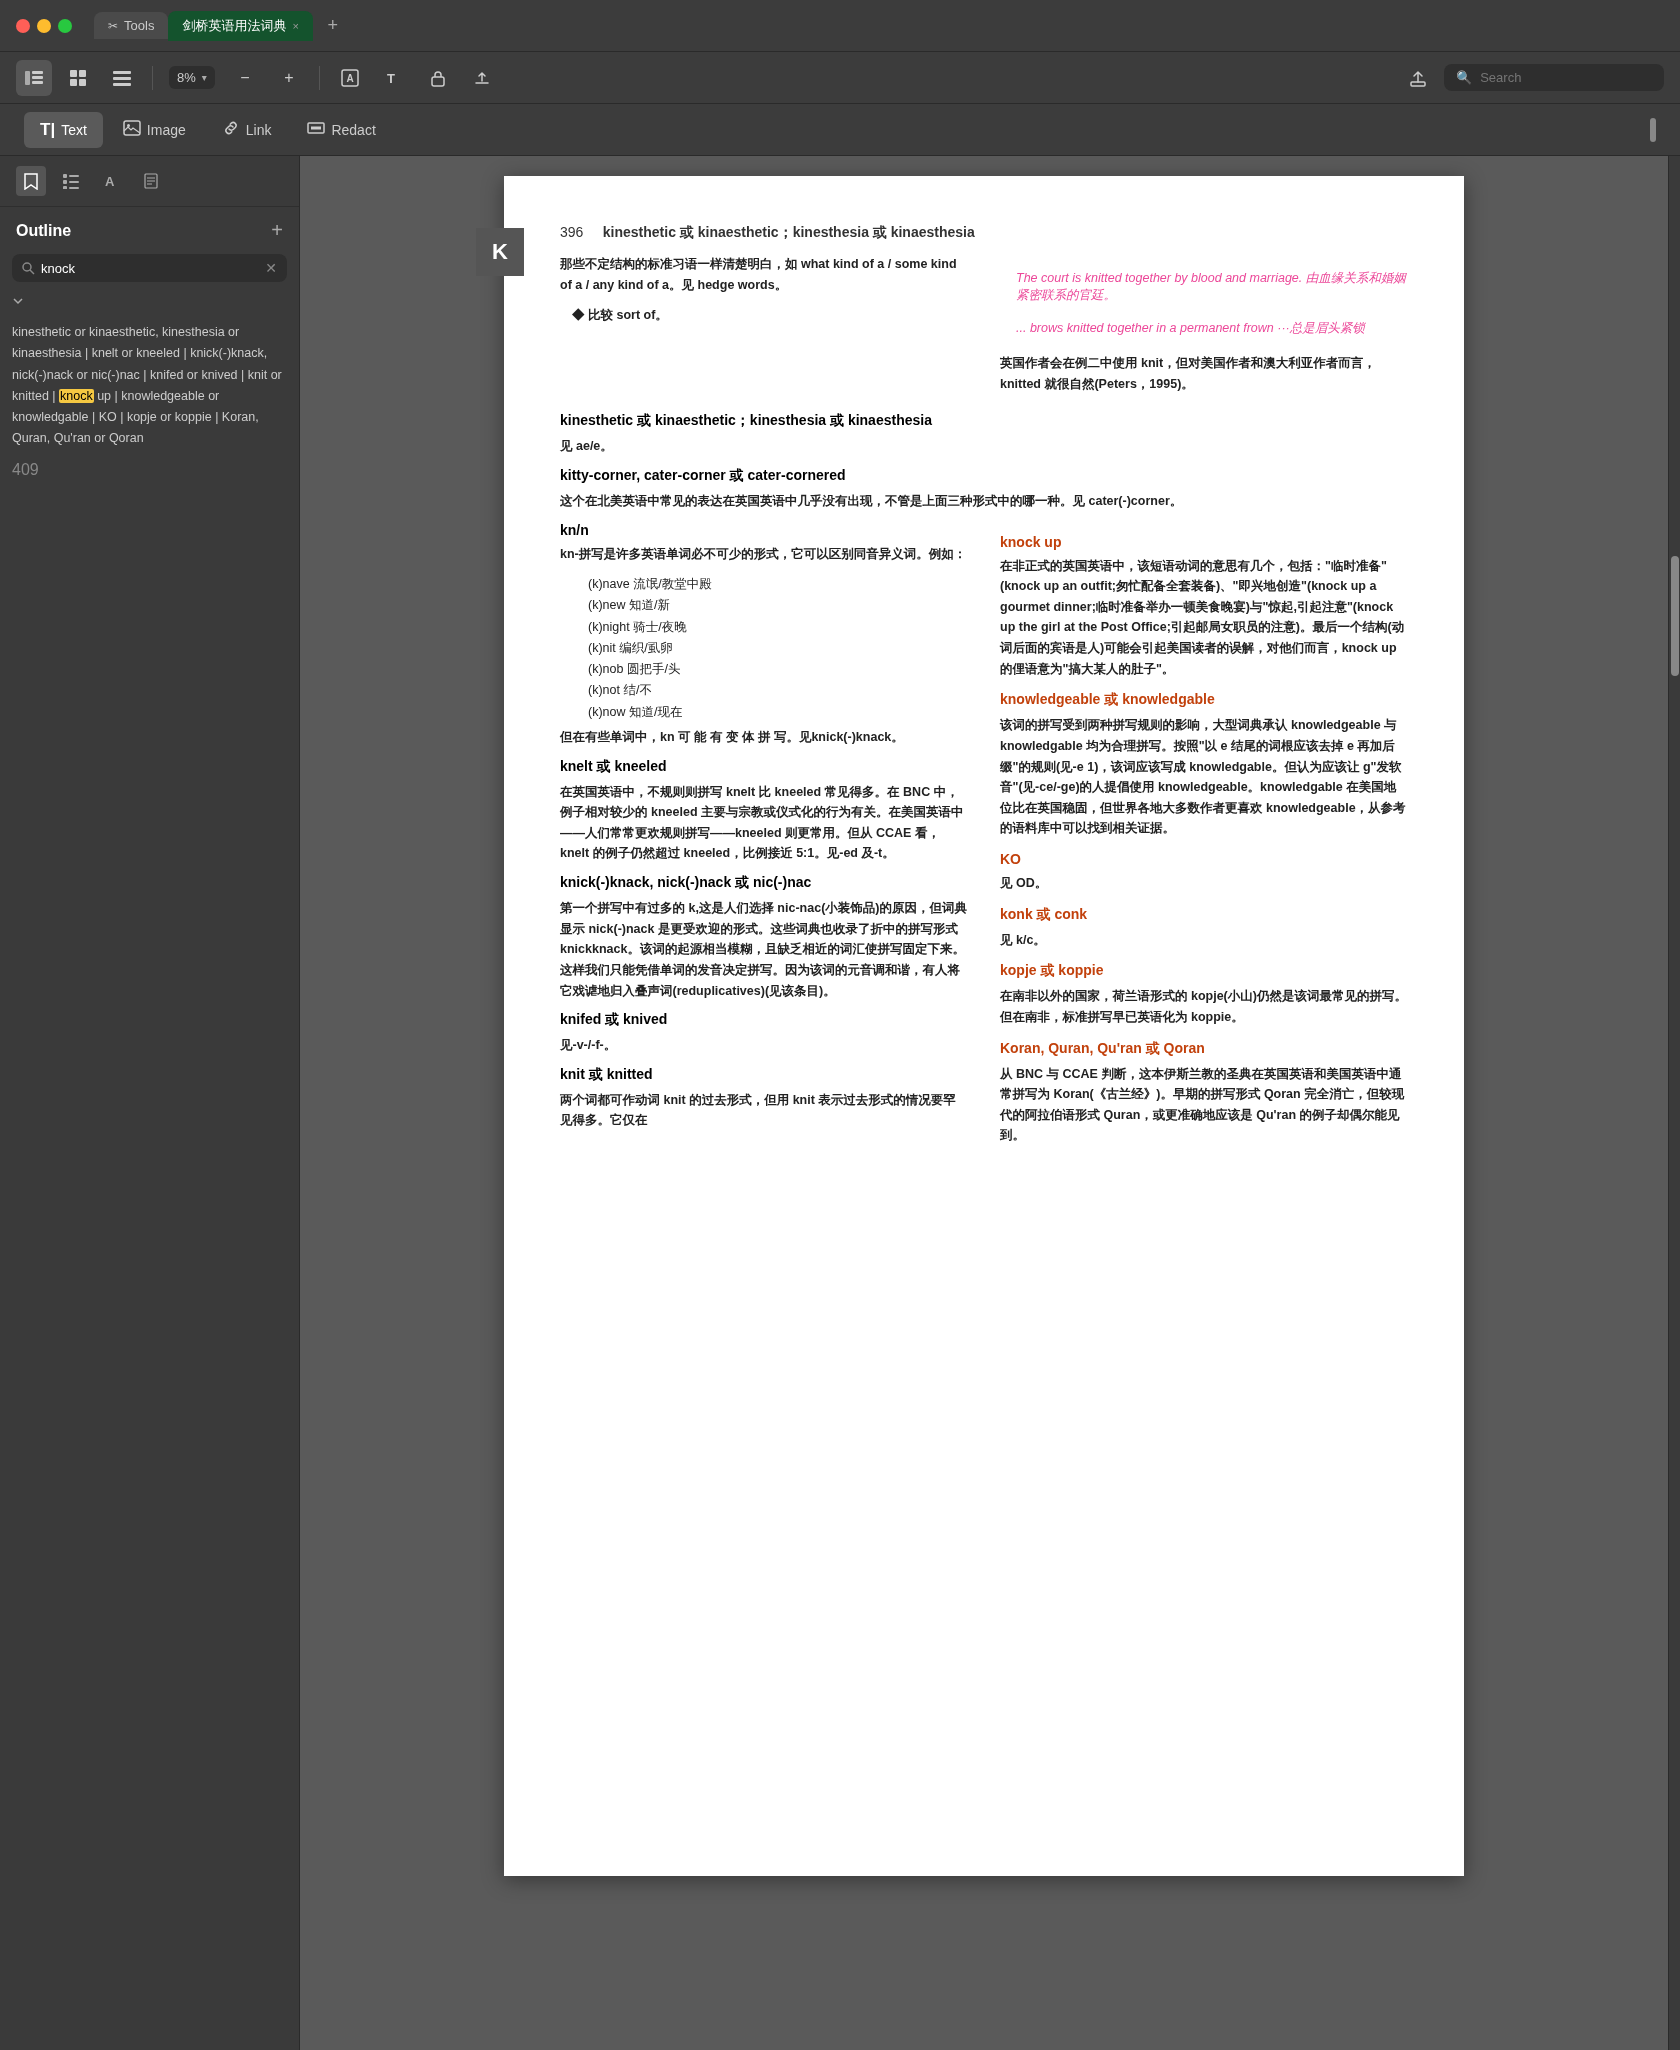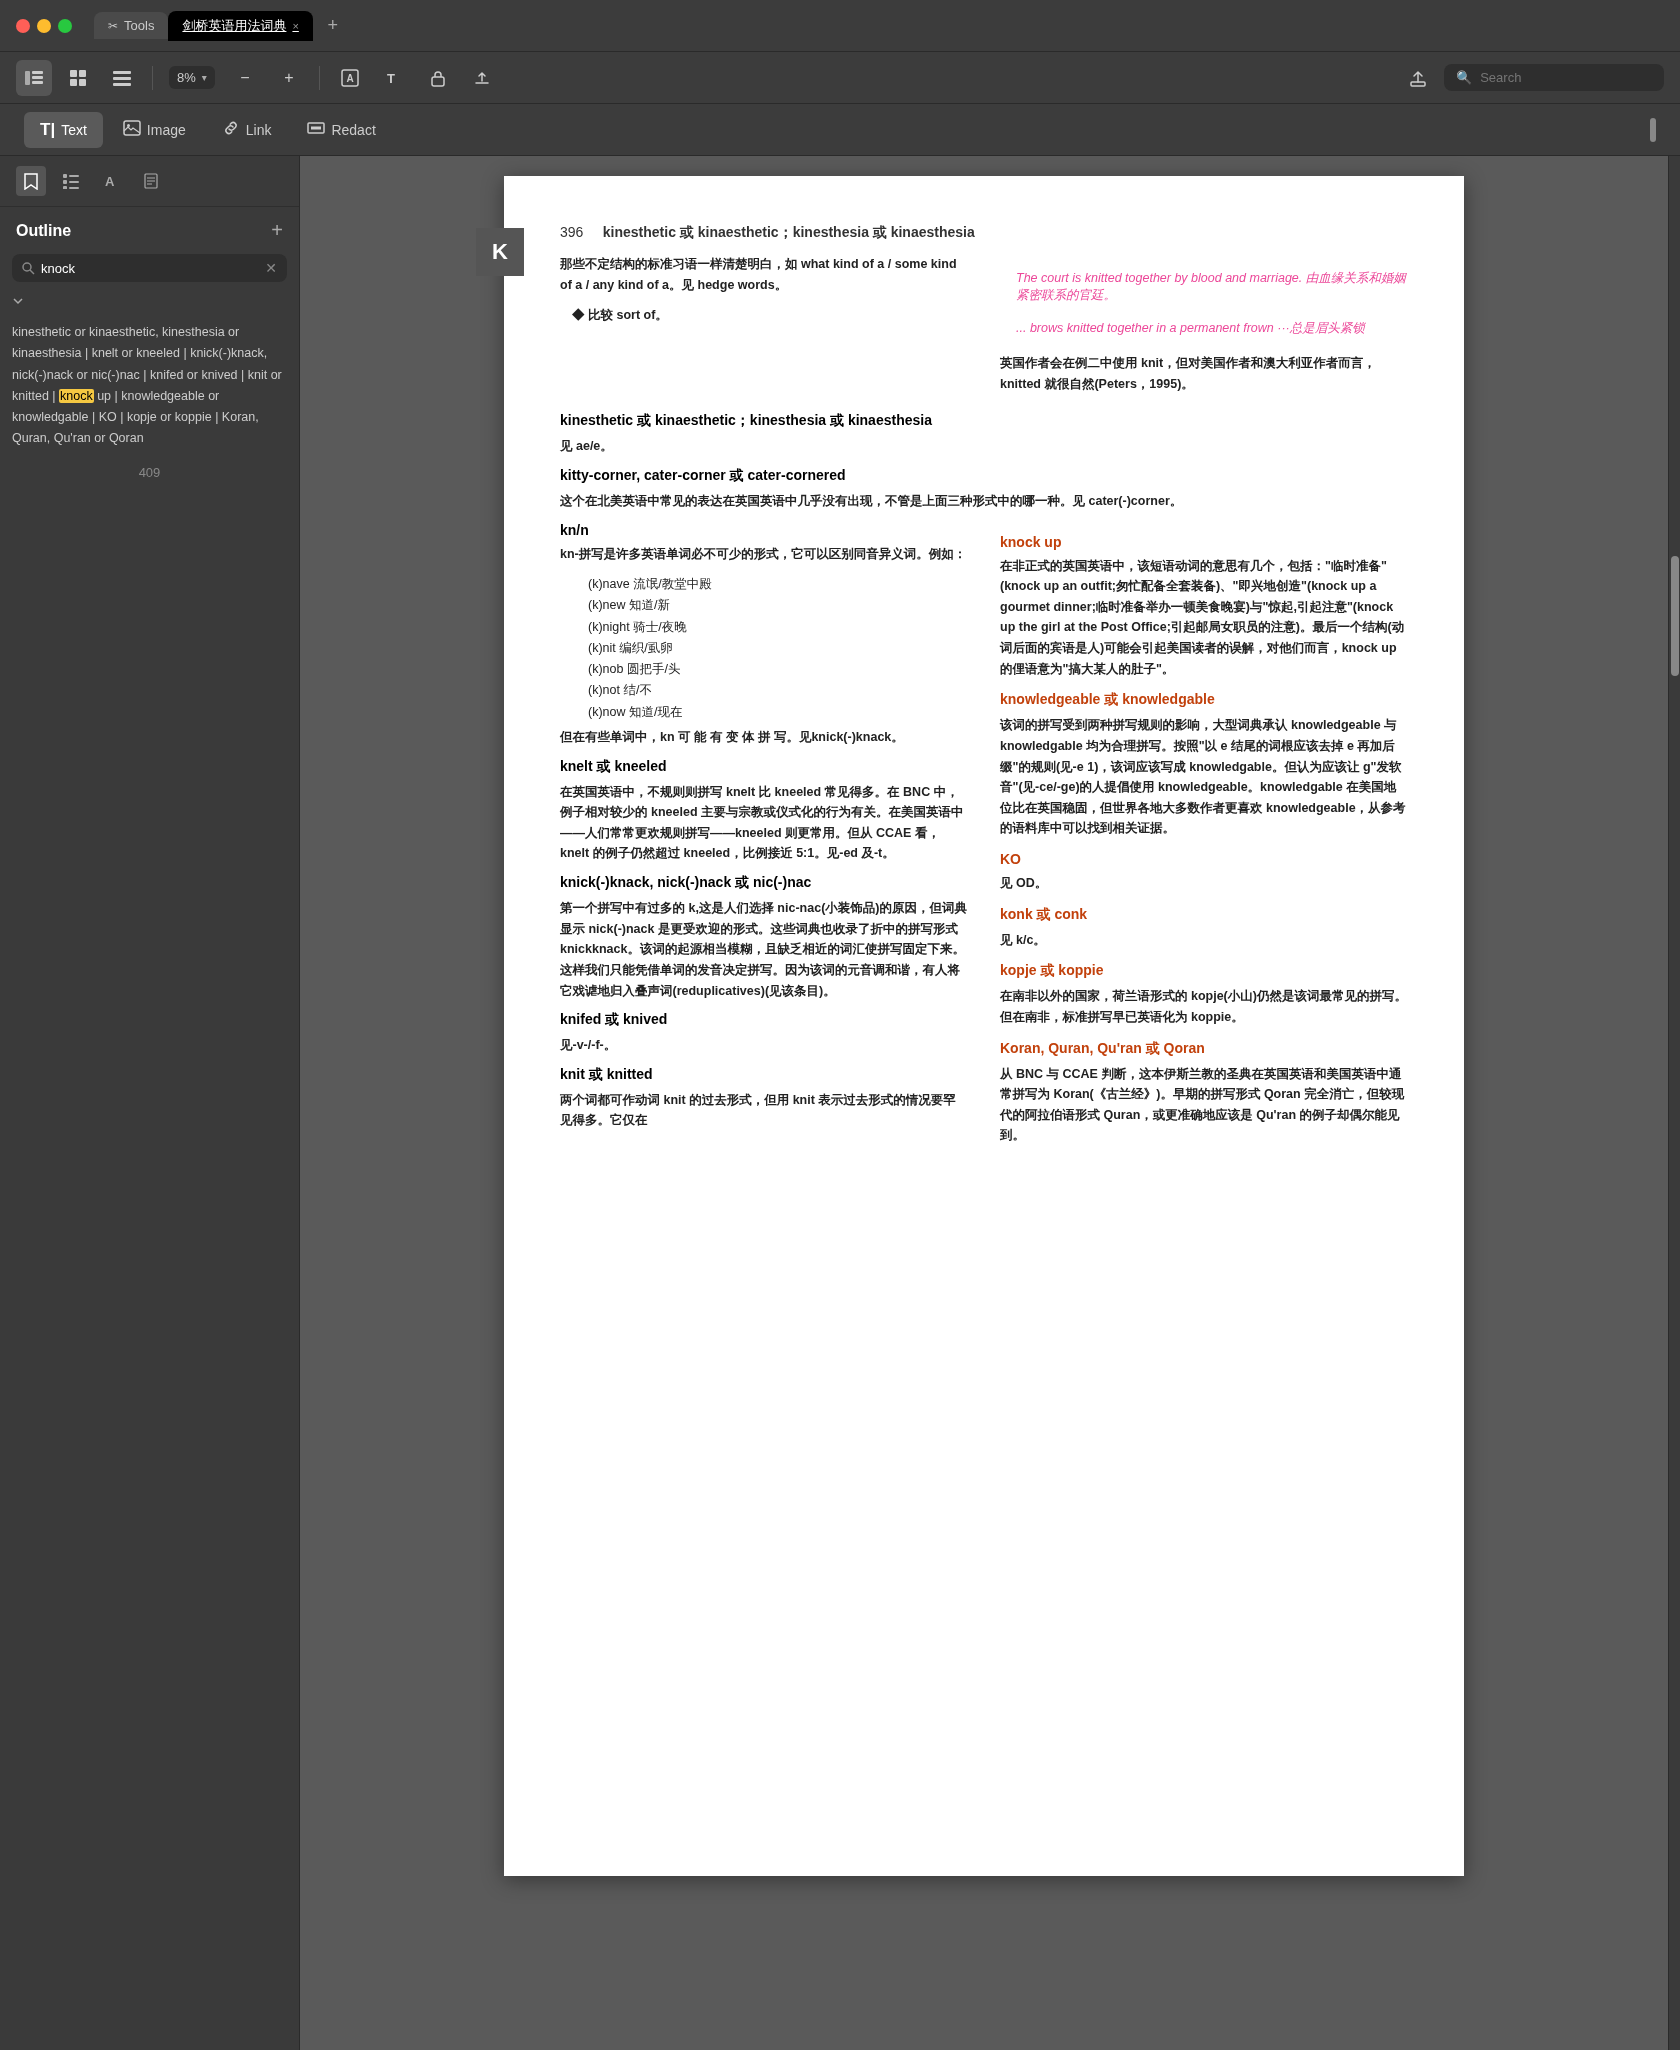--- a/index.html
+++ b/index.html
@@ -38,23 +38,22 @@
       align-items: center;
       gap: 6px;
       padding: 6px 14px;
       background: #4a4a4a;
       border-radius: 8px 8px 0 0;
       font-size: 13px;
       color: #ccc;
       cursor: pointer;
     }
     .tab.active {
-      background: #000000;
+      background: #14532d;
       color: #fff;
-      text-decoration: underline;
     }
     .tab-close {
       font-size: 11px;
       color: #999;
       cursor: pointer;
     }
     .tab-add {
       width: 28px; height: 28px;
       display: flex; align-items: center; justify-content: center;
       color: #aaa;
@@ -230,24 +229,24 @@
       line-height: 1.7;
     }
     .outline-text .highlight {
       background: #f5c842;
       color: #000;
       border-radius: 2px;
       padding: 0 1px;
     }
     .page-num {
       color: #888;
-      font-size: 13px;
+      font-size: 16px;
       display: block;
-      text-align: center;
-      margin-top: 12px;
+      text-align: left;
+      margin-top: 6px;
     }
 
     
     .content-area {
       flex: 1;
       background: #5a5a5a;
       display: flex;
       flex-direction: column;
       align-items: center;
       overflow-y: auto;

